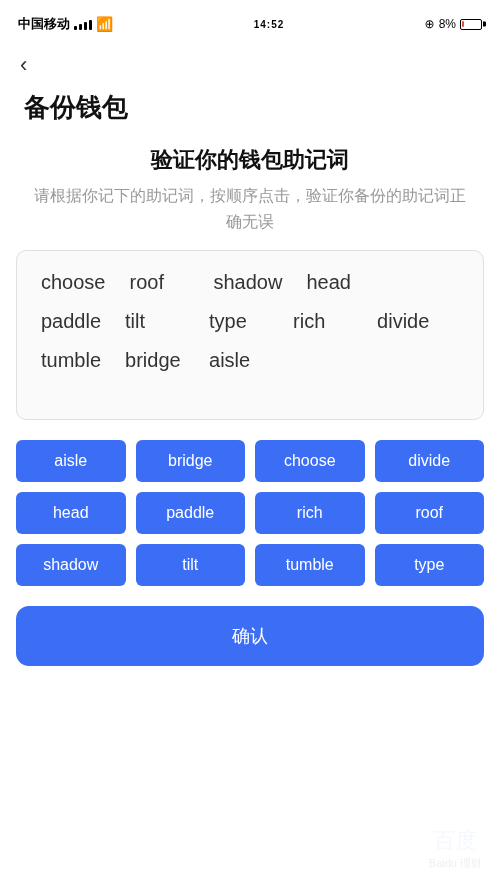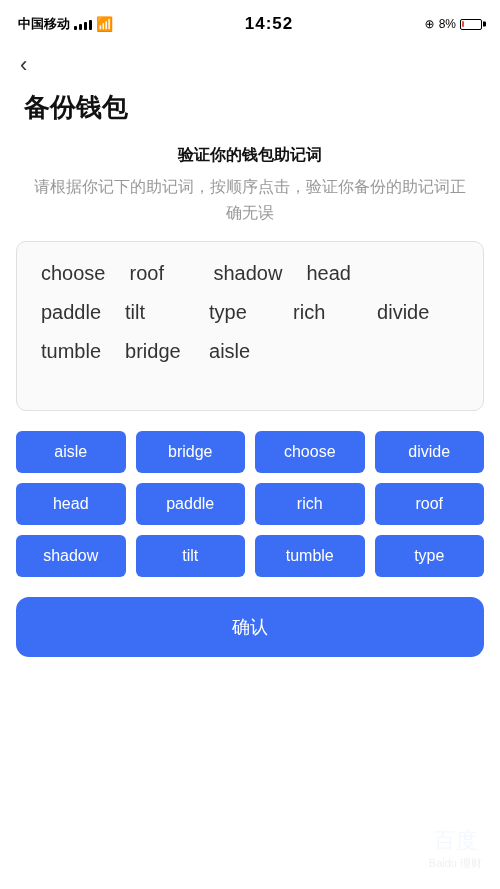--- a/index.html
+++ b/index.html
@@ -35,21 +35,21 @@
       gap: 2px;
       height: 12px;
     }
     .signal-bars span {
       background: #000;
       width: 3px;
       border-radius: 1px;
     }
     .wifi-icon { font-size: 14px; }
     .status-center {
-      font-size: 17px;
+      font-size: 10px;
       font-weight: 600;
       letter-spacing: 1px;
     }
     .status-right {
       display: flex;
       align-items: center;
       gap: 4px;
       font-size: 12px;
     }
     .battery-container {
@@ -100,21 +100,21 @@
     .page-title {
       font-size: 26px;
       font-weight: 700;
       color: #111;
       padding: 8px 24px 20px 24px;
     }
 
     
     .section-title {
       text-align: center;
-      font-size: 16px;
+      font-size: 22px;
       font-weight: 600;
       color: #111;
       margin-bottom: 8px;
     }
     .section-desc {
       text-align: center;
       font-size: 16px;
       color: #999;
       line-height: 1.6;
       padding: 0 30px;

